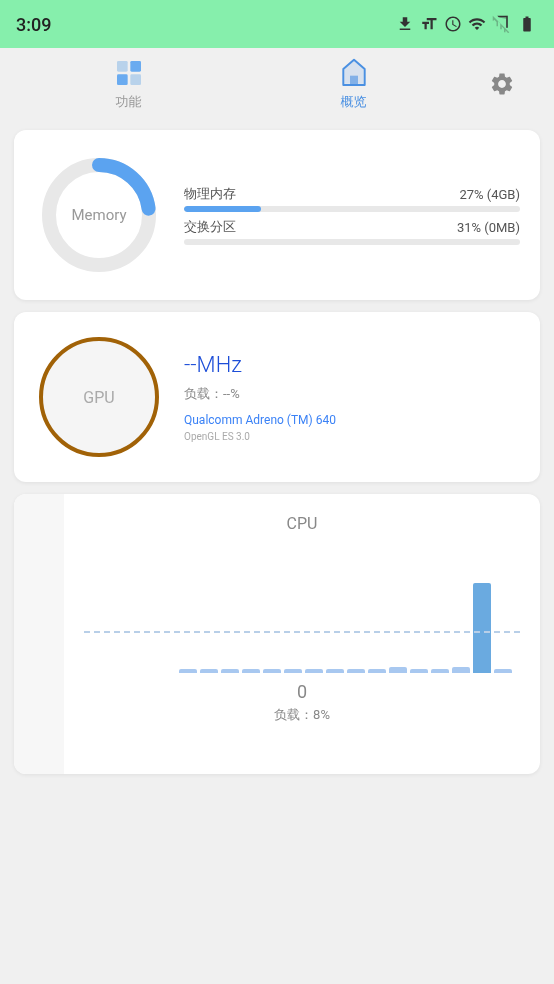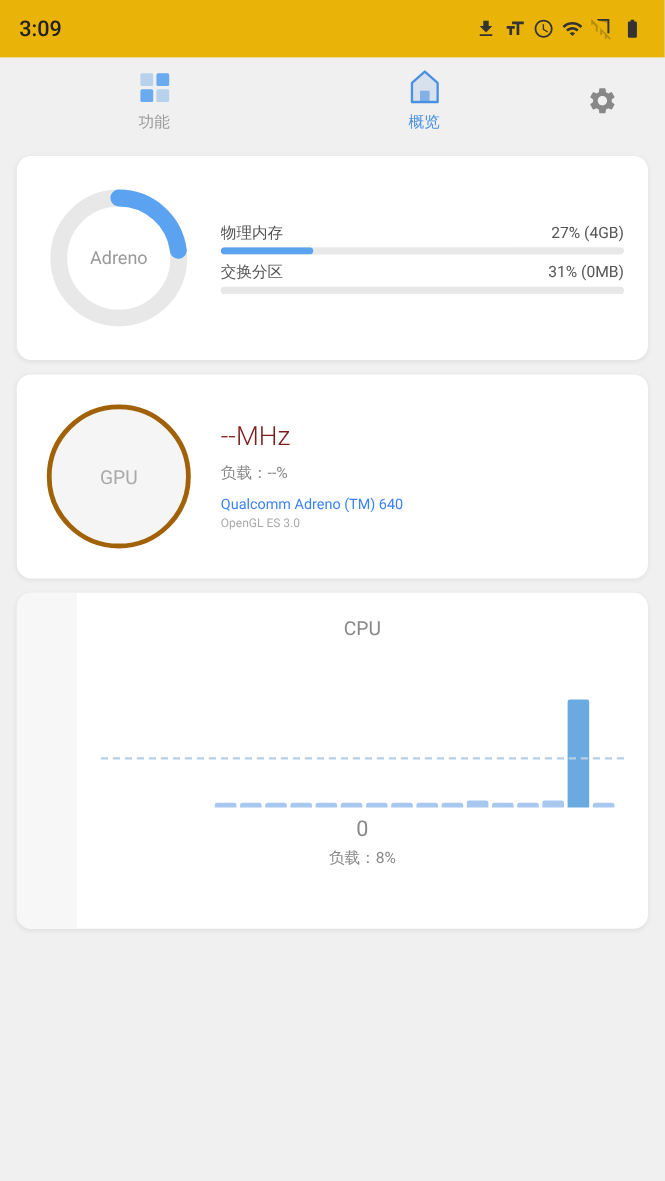--- a/index.html
+++ b/index.html
@@ -8,21 +8,21 @@
       height: 984px;
       background: #f0f0f0;
       font-family: 'Roboto', Arial, sans-serif;
       overflow: hidden;
       position: relative;
     }
 
     
     .status-bar {
       height: 48px;
-      background: #eab308;
+      background: #86efac;
       display: flex;
       align-items: center;
       justify-content: space-between;
       padding: 0 16px;
     }
     .status-time {
       font-size: 18px;
       font-weight: 500;
       color: #222;
     }
@@ -189,21 +189,21 @@
       color: #aaa;
     }
     .gpu-info {
       flex: 1;
       display: flex;
       flex-direction: column;
       gap: 4px;
     }
     .gpu-mhz {
       font-size: 22px;
-      color: #7f1d1d;
+      color: #1d4ed8;
       font-weight: 300;
     }
     .gpu-load {
       font-size: 13px;
       color: #888;
       margin-top: 4px;
     }
     .gpu-name {
       font-size: 12px;
       color: #3b82f6;
@@ -353,21 +353,21 @@
 
   <div class="card memory-card">
 
     <div class="donut-container">
       <svg class="donut-svg" width="130" height="130" viewBox="0 0 130 130">
 
         <circle cx="65" cy="65" r="50" fill="none" stroke="#e8e8e8" stroke-width="14"></circle>
 
         <circle cx="65" cy="65" r="50" fill="none" stroke="#5ba3f0" stroke-width="14" stroke-dasharray="72 242" stroke-linecap="round"></circle>
       </svg>
-      <div class="donut-label">Adreno</div>
+      <div class="donut-label">Memory</div>
     </div>
 
     <div class="memory-info">
 
       <div class="mem-row">
         <div class="mem-label-row">
           <span class="mem-label">物理内存</span>
           <span class="mem-value">27% (4GB)</span>
         </div>
         <div class="mem-bar-bg">

